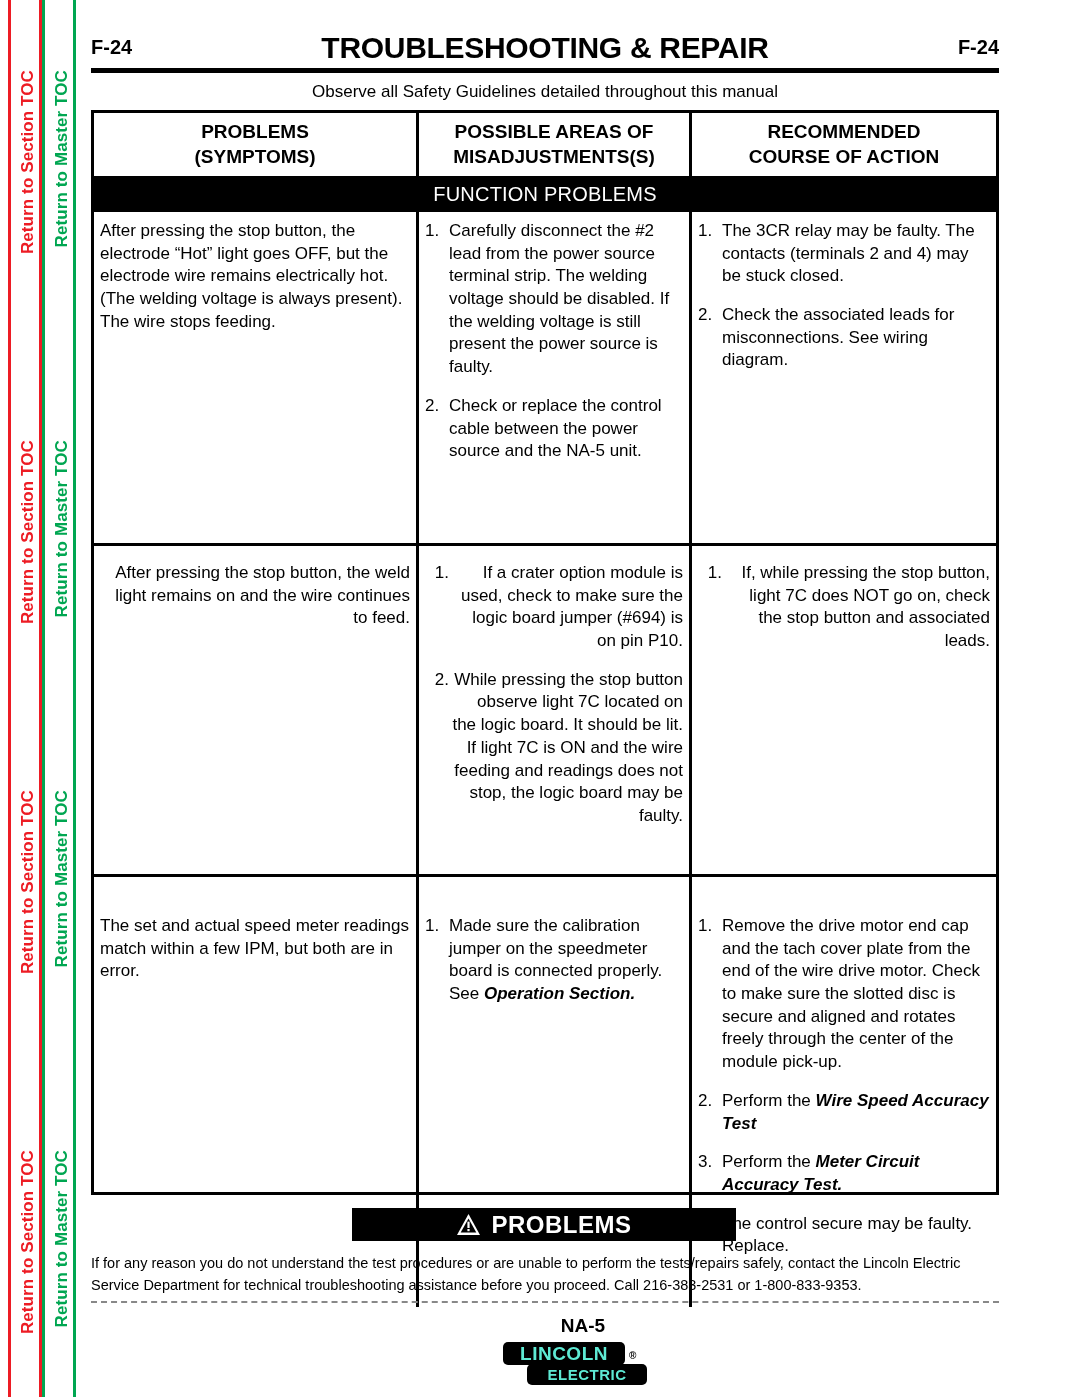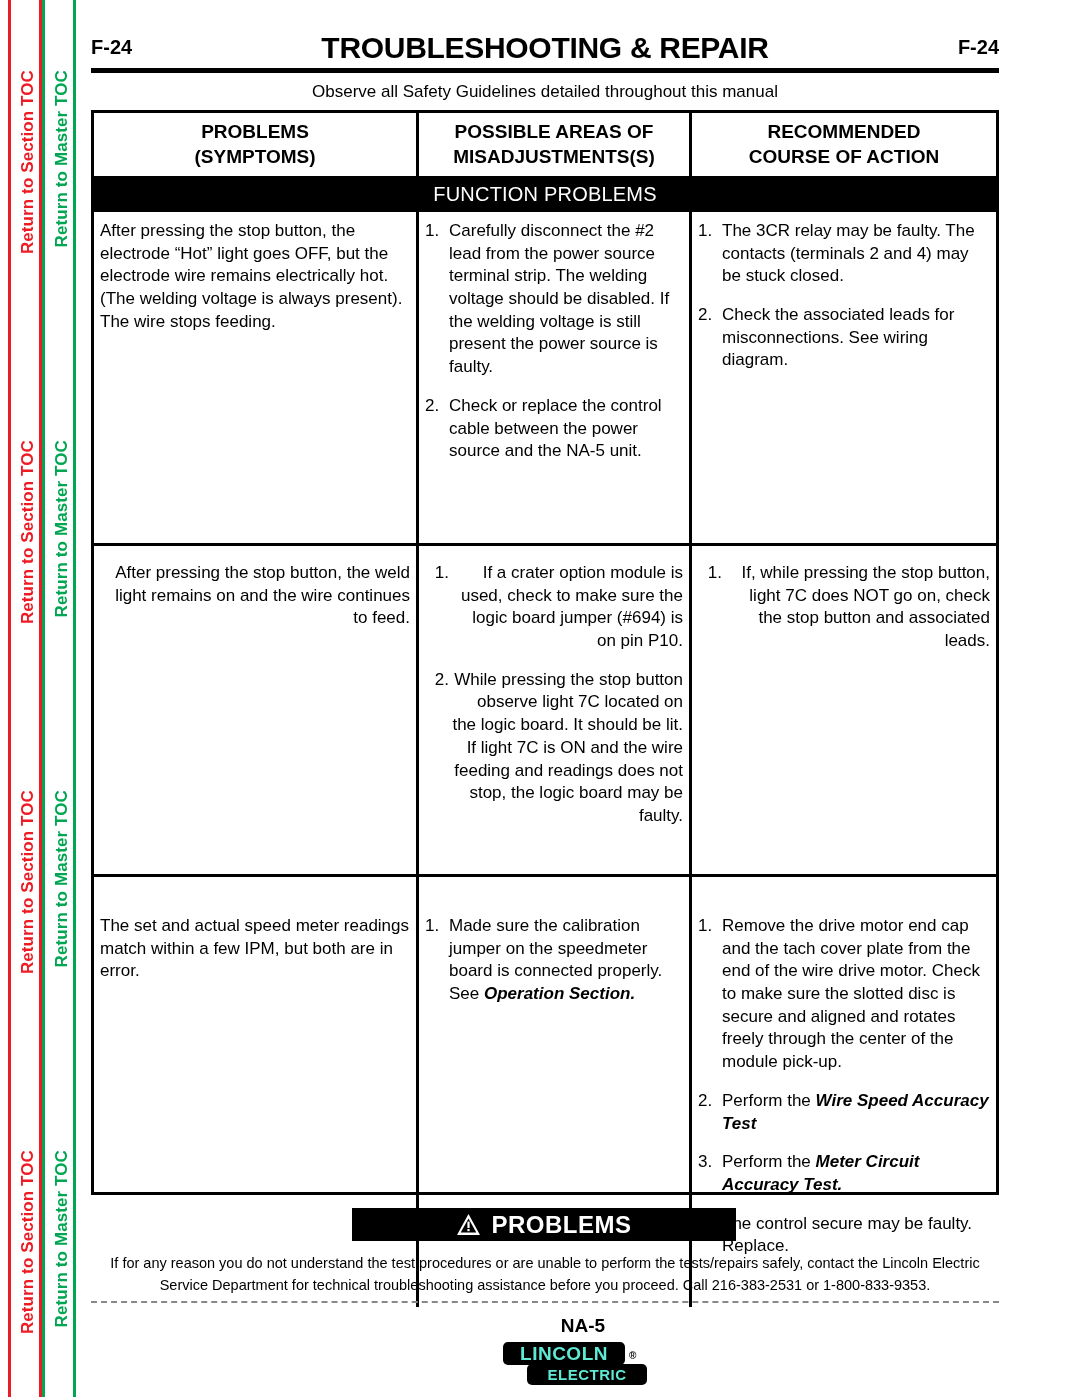--- a/index.html
+++ b/index.html
@@ -77,21 +77,21 @@
 
   
   #caution-bar{
     position:absolute;left:266px;top:1204px;width:384px;height:33px;
     background:#000;color:#fff;
     display:flex;align-items:center;justify-content:center;gap:10px;
   }
   #caution-label{font-size:24px;font-weight:bold;letter-spacing:.5px;}
   #caution-text{
     position:absolute;left:5px;top:1248px;width:908px;
-    font-size:14.5px;line-height:1.55;text-align:center;
+    font-size:14.5px;line-height:1.55;text-align:left;
   }
   #footer-dash{
     position:absolute;left:5px;top:1297px;width:908px;height:0;
     border-top:2px dashed #888;
   }
 
   
   #footer-model{
     position:absolute;left:0;right:0;top:1311px;text-align:center;
     font-size:19px;font-weight:bold;

